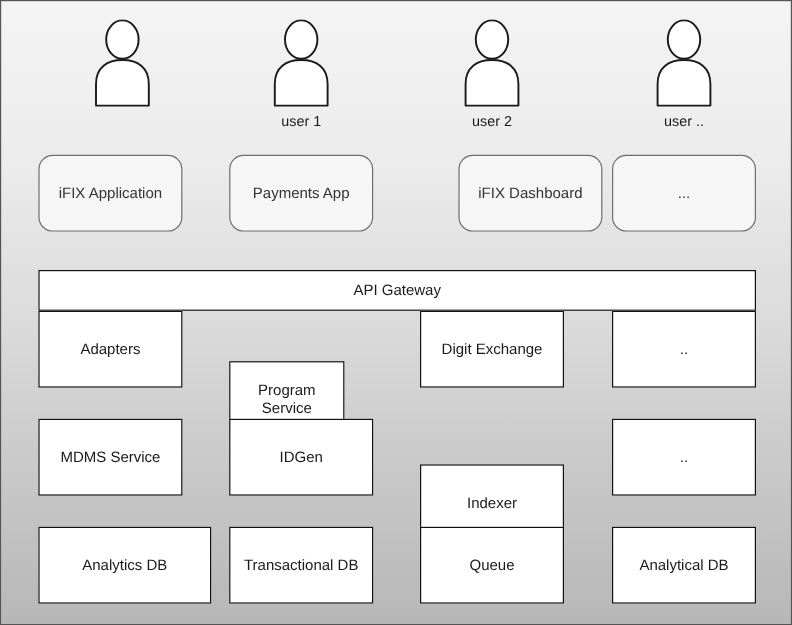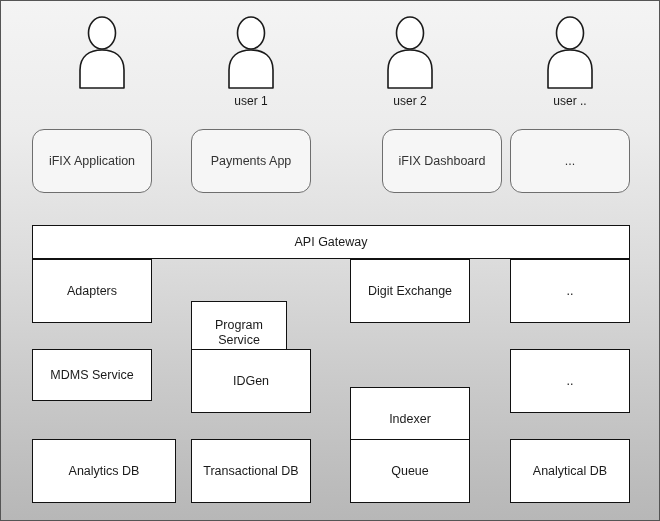--- a/index.html
+++ b/index.html
@@ -142,21 +142,21 @@
       </div>
       <div class="node svc" style="left: 190px; top: 258px; width: 96px; height: 64px; margin-top: 42px;">
         <span class="node-label">Program Service</span>
       </div>
       <div class="node svc" style="left: 349px; top: 258px; width: 120px; height: 64px;">
         <span class="node-label">Digit Exchange</span>
       </div>
       <div class="node svc" style="left: 509px; top: 258px; width: 120px; height: 64px;">
         <span class="node-label">..</span>
       </div>
-      <div class="node svc" style="left: 31px; top: 348px; width: 120px; height: 52px;">
+      <div class="node svc" style="left: 31px; top: 348px; width: 120px; height: 64px;">
         <span class="node-label">MDMS Service</span>
       </div>
       <div class="node svc" style="left: 190px; top: 348px; width: 120px; height: 64px;">
         <span class="node-label">IDGen</span>
       </div>
       <div class="node svc" style="left: 349px; top: 348px; width: 120px; height: 64px; margin-top: 38px;">
         <span class="node-label">Indexer</span>
       </div>
       <div class="node svc" style="left: 509px; top: 348px; width: 120px; height: 64px;">
         <span class="node-label">..</span>

